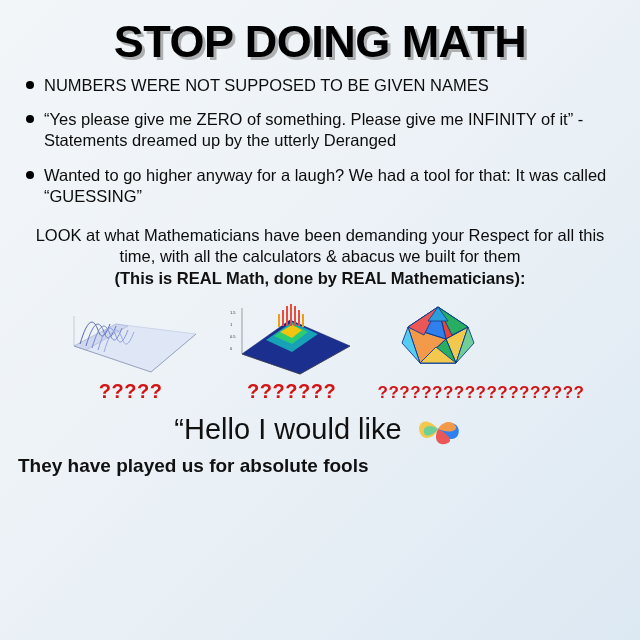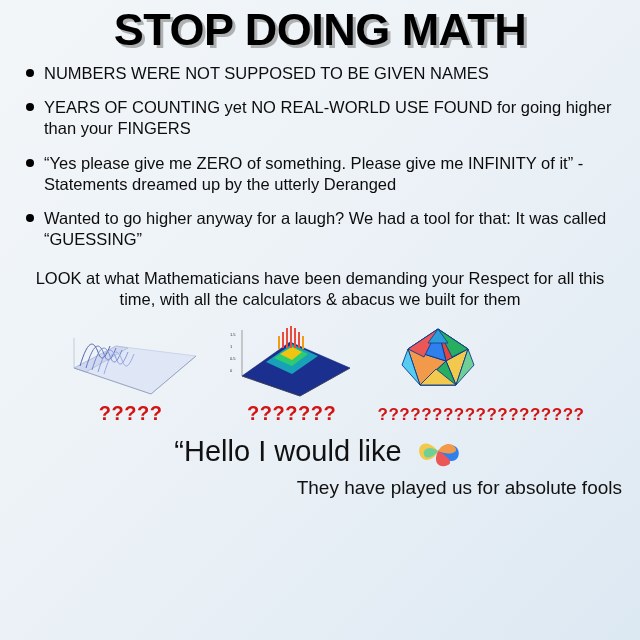--- a/index.html
+++ b/index.html
@@ -12,21 +12,21 @@
     font-family: "Liberation Sans", sans-serif;
     background: linear-gradient(135deg, #f2f6f9 0%, #eef3f7 35%, #e6eef5 70%, #dce8f2 100%);
     overflow: hidden;
     color: #111;
   }
   .meme {
     position: relative;
     width: 640px;
     height: 640px;
     box-sizing: border-box;
-    padding: 2px 18px 0 18px;
+    padding: 14px 18px 0 18px;
   }
   .title {
     text-align: center;
     font-size: 45px;
     font-weight: bold;
     letter-spacing: -0.5px;
     line-height: 1.05;
     margin: 4px 0 10px 0;
     color: #000;
     text-shadow: 3px 3px 0 rgba(120,120,120,0.55);
@@ -97,42 +97,42 @@
     gap: 8px;
     font-size: 29px;
     margin-top: 8px;
     color: #111;
   }
   .hello .inline-plot {
     display: inline-block;
     vertical-align: middle;
   }
   .footer {
-    text-align: right;
-    font-weight: normal;
+    text-align: left;
+    font-weight: bold;
     font-size: 19px;
     margin-top: 6px;
     color: #111;
   }
 </style>
 </head>
 <body>
 
 <div class="meme">
 
   <div class="title">STOP DOING MATH</div>
 
   <ul class="bullets">
     <li><span class="dot"></span><span>NUMBERS WERE NOT SUPPOSED TO BE GIVEN NAMES</span></li>
-    <li><span class="dot"></span><span>YEARS OF COUNTING yet NO REAL-WORLD USE FOUND for going higher than your FINGERS</span></li>
     <li><span class="dot"></span><span>“Yes please give me ZERO of something. Please give me INFINITY of it” - Statements dreamed up by the utterly Deranged</span></li>
     <li><span class="dot"></span><span>Wanted to go higher anyway for a laugh? We had a tool for that: It was called “GUESSING”</span></li>
   </ul>
 
   <div class="para">LOOK at what Mathematicians have been demanding your Respect for all this time, with all the calculators &amp; abacus we built for them</div>
+  <div class="para-bold">(This is REAL Math, done by REAL Mathematicians):</div>
 
   <div class="figures">
 
     <div class="fig">
       <svg class="plot" width="150" height="85" viewBox="0 0 150 85">
         <rect x="0" y="0" width="150" height="85" fill="none"></rect>
         <polygon points="18,52 60,30 140,40 95,78" fill="#dfe6f5" stroke="#b9c6e0" stroke-width="0.6"></polygon>
         <polygon points="18,52 60,30 72,32 30,56" fill="#cfd8f0" stroke="#9aa9d0" stroke-width="0.5"></polygon>
         <path d="M24,50 C30,30 36,20 42,36 C46,48 50,40 54,30" fill="none" stroke="#5566aa" stroke-width="1"></path>
         <path d="M30,52 C36,32 42,22 48,38 C52,50 56,42 60,32" fill="none" stroke="#6677bb" stroke-width="1"></path>

